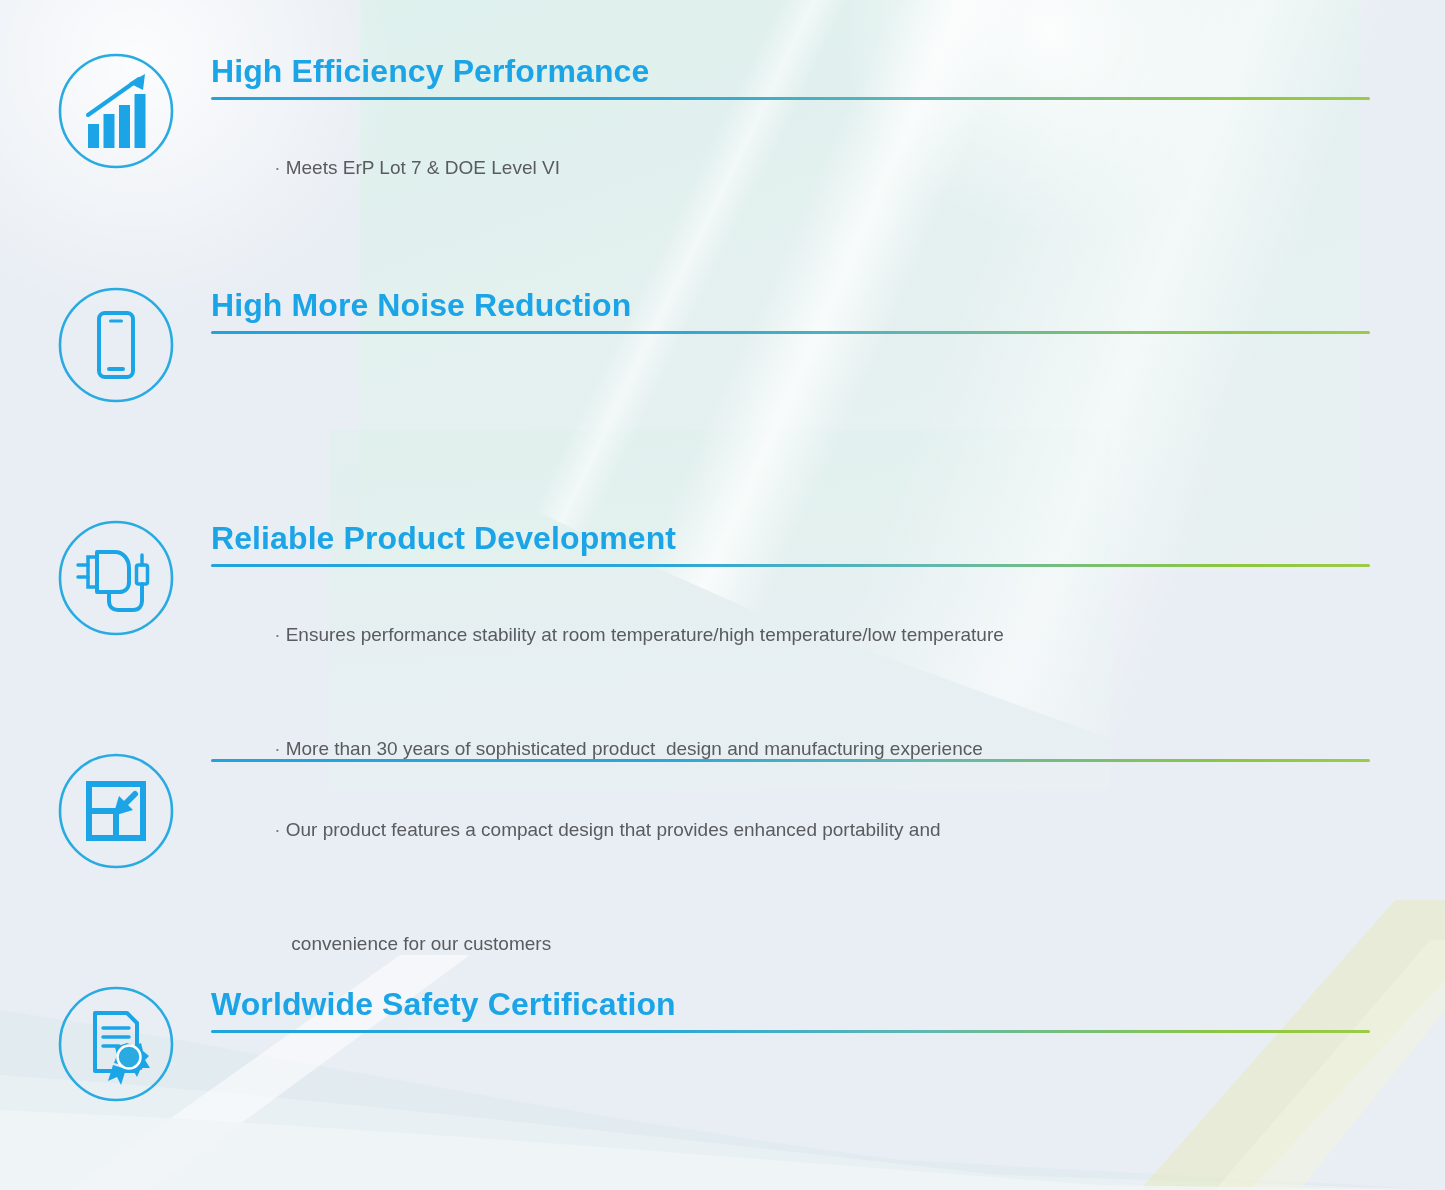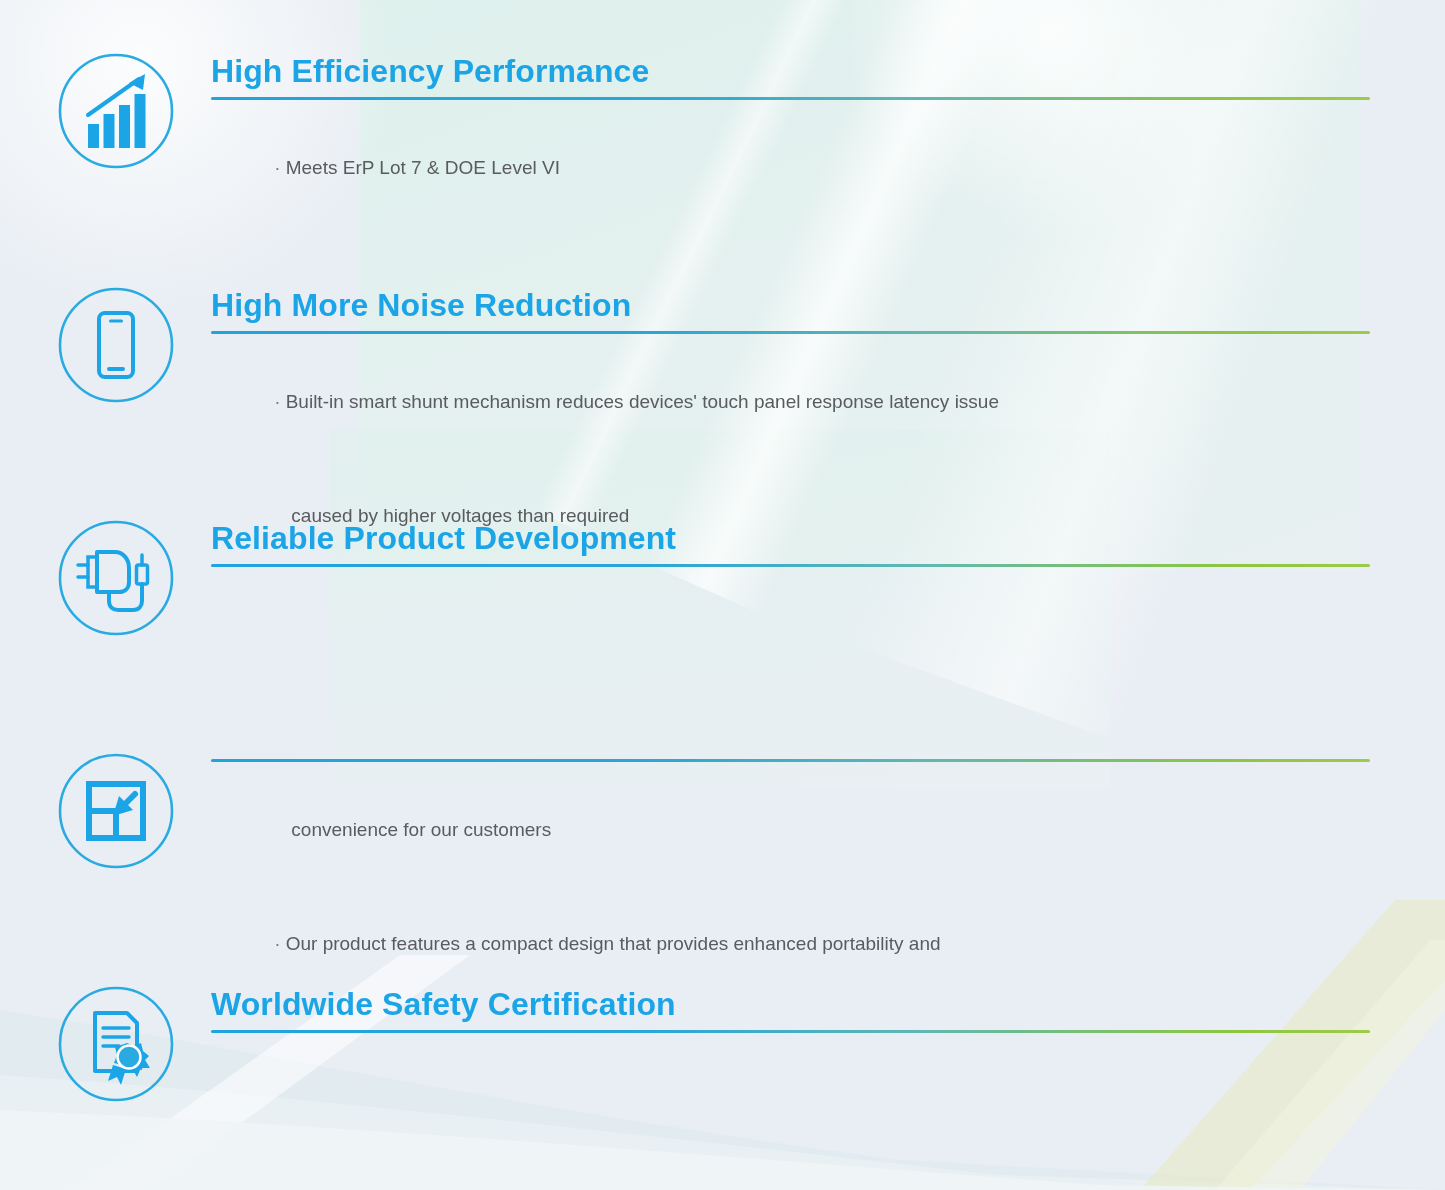--- a/index.html
+++ b/index.html
@@ -201,66 +201,68 @@
           <circle cx="59" cy="59" r="56" fill="none" stroke="#29abe2" stroke-width="2.6"></circle>
           <rect x="42" y="27" width="34" height="64" rx="6" ry="6" fill="none" stroke="#1ca5e6" stroke-width="4"></rect>
           <rect x="52" y="33.5" width="14" height="3" rx="1.5" fill="#1ca5e6"></rect>
           <rect x="50" y="81" width="18" height="4" rx="2" fill="#1ca5e6"></rect>
         </svg>
       </div>
       <div class="feature-body">
         <div class="feature-title">High More Noise Reduction</div>
         <div class="feature-rule"></div>
         <div class="feature-lines">
-          <div class="feature-line">
-            <span class="bullet">·</span><span>Built-in smart shunt mechanism reduces devices' touch panel response latency issue</span>
-          </div>
-          <div class="feature-line">
-            <span class="cont">caused by higher voltages than required</span>
-          </div>
         </div>
       </div>
     </div>
 
     <div class="feature" style="top:519px">
       <div class="feature-icon">
         <svg viewBox="0 0 118 118">
           <circle cx="59" cy="59" r="56" fill="none" stroke="#29abe2" stroke-width="2.6"></circle>
           <path d="M40,33 L58,33 C66,33 72,40 72,49 L72,63 C72,69 68,73 62,73 L40,73 Z" fill="none" stroke="#1ca5e6" stroke-width="4" stroke-linejoin="round"></path>
           <rect x="31" y="38" width="9" height="30" fill="none" stroke="#1ca5e6" stroke-width="3.5"></rect>
           <path d="M31,46 L21,46 M31,58 L21,58" stroke="#1ca5e6" stroke-width="3.5" stroke-linecap="round"></path>
           <path d="M52,73 L52,82 C52,88 56,91 61,91 L76,91 C82,91 85,87 85,82 L85,65" fill="none" stroke="#1ca5e6" stroke-width="4" stroke-linecap="round" stroke-linejoin="round"></path>
           <rect x="79.5" y="46" width="11" height="19" rx="2" fill="none" stroke="#1ca5e6" stroke-width="3.5"></rect>
           <path d="M85,46 L85,36" stroke="#1ca5e6" stroke-width="3.5" stroke-linecap="round"></path>
         </svg>
       </div>
       <div class="feature-body">
         <div class="feature-title">Reliable Product Development</div>
         <div class="feature-rule"></div>
+        <div class="feature-lines">
+          <div class="feature-line">
+            <span class="bullet">·</span><span>Ensures performance stability at room temperature/high temperature/low temperature</span>
+          </div>
+          <div class="feature-line">
+            <span class="bullet">·</span><span>More than 30 years of sophisticated product  design and manufacturing experience</span>
+          </div>
+        </div>
       </div>
     </div>
 
     <div class="feature" style="top:752px">
       <div class="feature-icon">
         <svg viewBox="0 0 118 118">
           <circle cx="59" cy="59" r="56" fill="none" stroke="#29abe2" stroke-width="2.6"></circle>
           <rect x="32" y="32" width="54" height="54" fill="none" stroke="#1ca5e6" stroke-width="6"></rect>
           <rect x="32" y="59" width="27" height="27" fill="none" stroke="#1ca5e6" stroke-width="6"></rect>
           <path d="M78,42 L60,60" stroke="#1ca5e6" stroke-width="6" stroke-linecap="round"></path>
           <path d="M56,64 L76,58 L62,44 Z" fill="#1ca5e6"></path>
         </svg>
       </div>
       <div class="feature-body">
         <div class="feature-rule"></div>
         <div class="feature-lines">
           <div class="feature-line">
+            <span class="bullet">·</span><span>Our product features a compact design that provides enhanced portability and</span>
+          </div>
+          <div class="feature-line">
             <span class="cont">convenience for our customers</span>
-          </div>
-          <div class="feature-line">
-            <span class="bullet">·</span><span>Our product features a compact design that provides enhanced portability and</span>
           </div>
         </div>
       </div>
     </div>
 
     <div class="feature" style="top:985px">
       <div class="feature-icon">
         <svg viewBox="0 0 118 118">
           <circle cx="59" cy="59" r="56" fill="none" stroke="#29abe2" stroke-width="2.6"></circle>
           <path d="M38,28 L70,28 L80,38 L80,86 L38,86 Z" fill="none" stroke="#1ca5e6" stroke-width="4" stroke-linejoin="round"></path>

